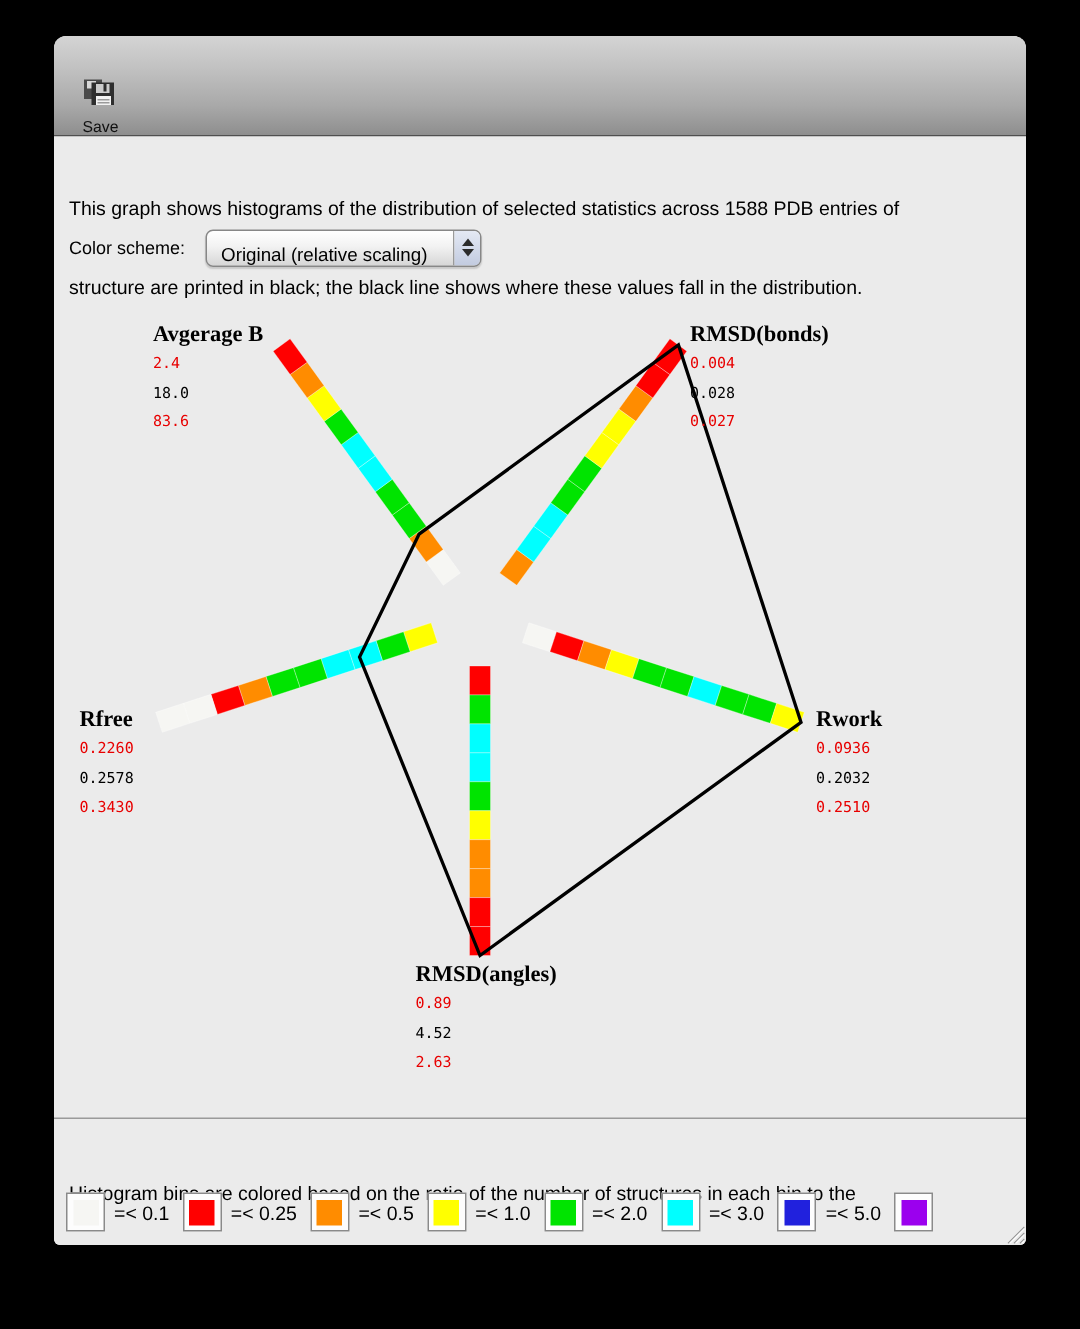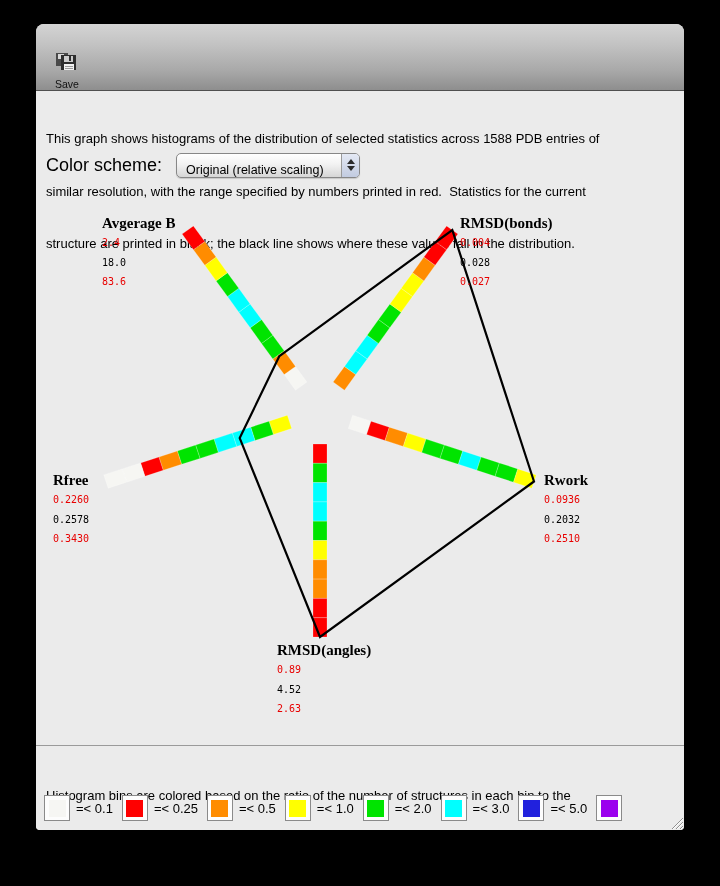--- a/index.html
+++ b/index.html
@@ -21,21 +21,21 @@
   .pill{position:absolute;right:10px;top:7px;width:22px;height:12px;border-radius:7px;
     background:linear-gradient(180deg,#efefef,#b2b2b2);border:1px solid #757575;}
   .toolbar{position:absolute;left:0;top:23px;width:100%;height:43px;}
   .save-btn{position:absolute;left:10px;top:2px;width:42px;height:40px;display:flex;
     flex-direction:column;align-items:center;justify-content:flex-start;cursor:default;}
   .save-label{font-size:10.5px;color:#111;margin-top:1px;}
   
   .content{position:absolute;left:0;top:67px;width:648px;height:739px;background:#ebebeb;}
   .description{position:absolute;left:10px;top:4px;font-size:13px;line-height:17.5px;color:#000;white-space:pre;}
   .scheme-row{position:absolute;left:10px;top:61px;height:26px;display:flex;align-items:center;}
-  .scheme-label{font-size:18px;color:#000;}
+  .scheme-label{font-size:12px;color:#000;}
   .dropdown{margin-left:14px;width:182px;height:23px;border:1px solid #878787;border-radius:5px;
     background:linear-gradient(180deg,#ffffff 0%,#f2f2f2 45%,#d6d6d6 100%);
     display:flex;align-items:flex-end;box-shadow:0 1px 1px rgba(0,0,0,.15);}
   .dropdown-value{flex:1;font-size:12.5px;color:#000;padding-left:9px;white-space:nowrap;overflow:hidden;}
   .dropdown-stepper{width:17px;height:23px;border-left:1px solid #9a9a9a;border-radius:0 4px 4px 0;
     background:linear-gradient(180deg,#e4e9f4 0%,#c2cbe0 100%);
     display:flex;flex-direction:column;align-items:center;justify-content:center;gap:2px;}
   .arr{width:0;height:0;border-left:4px solid transparent;border-right:4px solid transparent;}
   .arr.up{border-bottom:5px solid #2b2b2b;}
   .arr.down{border-top:5px solid #2b2b2b;}
@@ -79,21 +79,20 @@
           </svg>
         </span>
         <span class="save-label">Save</span>
       </div>
     </div>
   </div>
 
   <div class="content">
     <div class="description">
       <div>This graph shows histograms of the distribution of selected statistics across 1588 PDB entries of</div>
-      <div>similar resolution, with the range specified by numbers printed in red.  Statistics for the current</div>
       <div>structure are printed in black; the black line shows where these values fall in the distribution.</div>
     </div>
 
     <div class="scheme-row">
       <span class="scheme-label">Color scheme:</span>
       <div class="dropdown">
         <span class="dropdown-value">Original (relative scaling)</span>
         <span class="dropdown-stepper">
           <span class="arr up"></span>
             <span class="arr down"></span>

